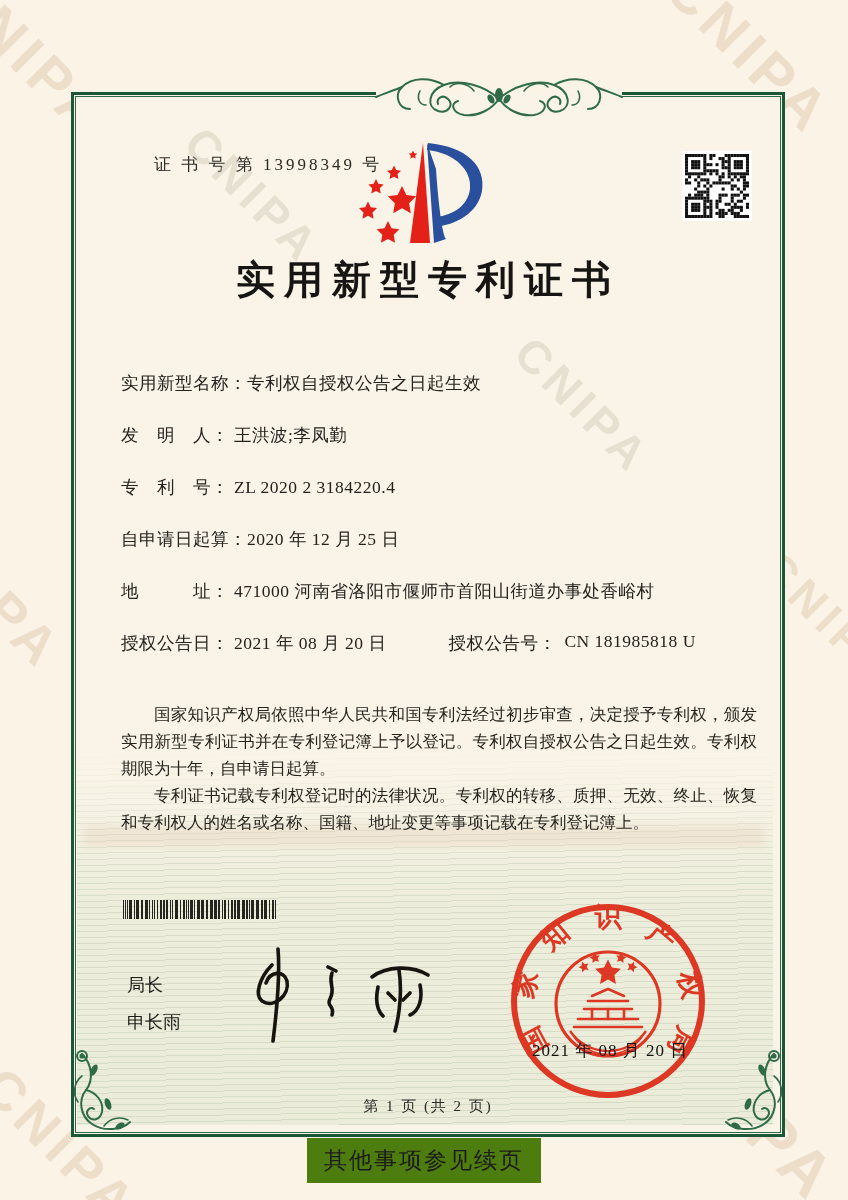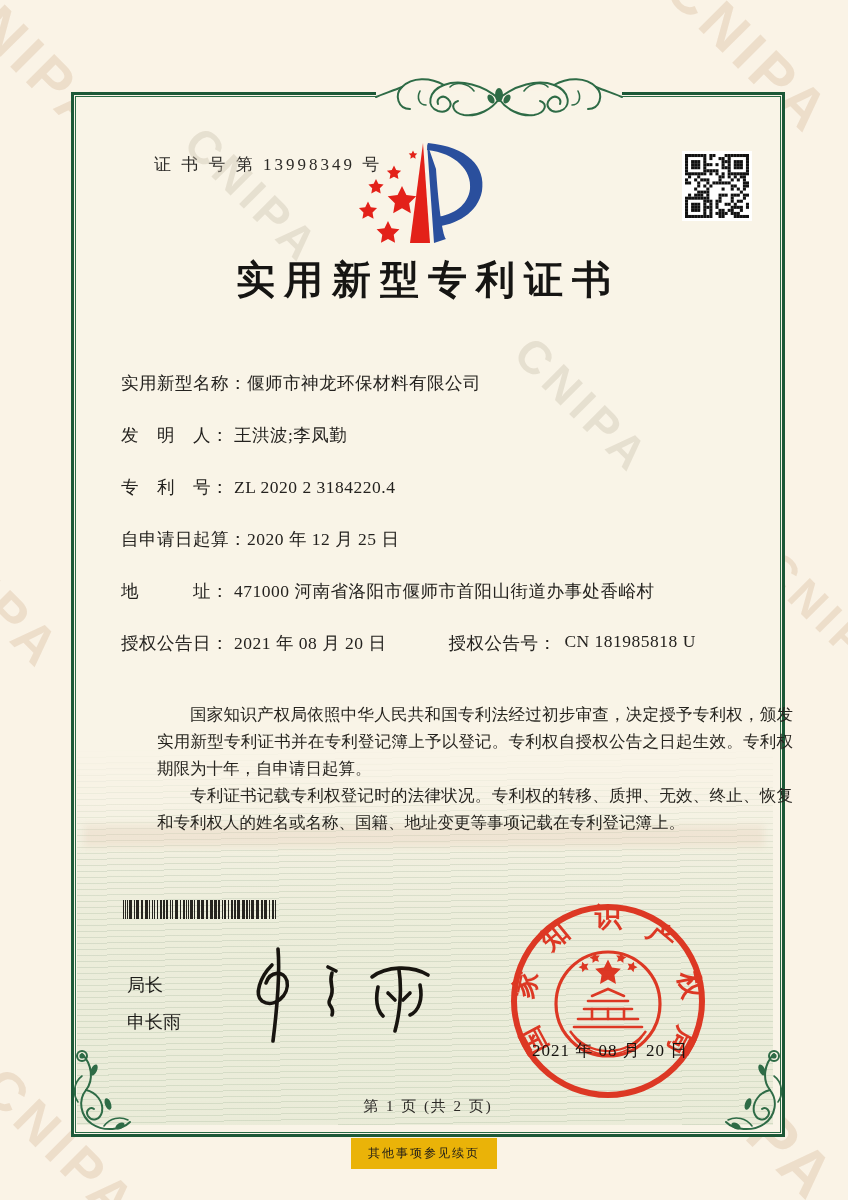--- a/index.html
+++ b/index.html
@@ -49,21 +49,21 @@
     position:absolute;left:0;top:158px;width:100%;text-align:center;
     font-size:39px;font-weight:bold;letter-spacing:9px;color:#161513;
   }
   .fields{position:absolute;left:47px;top:262px;width:636px;}
   .frow{height:52px;font-size:17.5px;letter-spacing:.5px;display:flex;align-items:center;}
   .flabel{display:inline-block;min-width:113px;white-space:pre;}
   .fvalue{white-space:pre;}
   .grant2{margin-left:62px;display:flex;gap:8px;}
   .body-text{
     position:absolute;left:47px;top:606px;width:636px;
-    font-size:16.5px;line-height:27px;text-align:justify;color:#26241f;margin-left:36px;
+    font-size:16.5px;line-height:27px;text-align:justify;color:#26241f;
   }
   .body-text p{margin:0;text-indent:2em;}
   .barcode{
     position:absolute;left:49px;top:805px;width:218px;height:19px;display:flex;align-items:stretch;
   }
   .barcode i{display:block;background:#26241f;}
   .director{position:absolute;left:53px;top:872px;font-family:"Liberation Sans","DejaVu Sans",sans-serif;
     font-size:18px;color:#1d1c19;line-height:37px;}
   .sig{position:absolute;left:158px;top:848px;width:230px;height:105px;}
   .seal{position:absolute;left:434px;top:806px;width:200px;height:200px;opacity:.93;}
@@ -72,21 +72,21 @@
     color:#15130f;white-space:pre;z-index:5;
   }
   .page-num{
     position:absolute;left:0;top:1002px;width:100%;text-align:center;font-size:15px;
     letter-spacing:2px;color:#2b2926;
   }
   .cont-note{
     position:absolute;left:0;top:1138px;width:100%;text-align:center;z-index:2;
   }
   .cont-note span{
-    display:inline-block;background:#eab308;padding:7px 17px;font-size:12px;letter-spacing:2px;color:#1d1b18;
+    display:inline-block;background:#4d7c0f;padding:7px 17px;font-size:23px;letter-spacing:2px;color:#1d1b18;
   }
   .ornament-top{position:absolute;left:282px;top:-30px;width:286px;height:62px;z-index:3;}
   .corner{position:absolute;width:72px;height:96px;z-index:3;}
   .corner.bl{left:-10px;bottom:-8px;}
   .corner.br{right:-10px;bottom:-8px;transform:scaleX(-1);}
 </style>
 </head>
 <body>
 
 <span class="wm" style="left:-22px;top:-42px;font-size:58px;">CNIPA</span>
@@ -424,21 +424,21 @@
           <use href="#star"></use>
         </g>
     </g>
   </svg>
 
   <div class="title">实用新型专利证书</div>
 
   <div class="fields">
     <div class="frow">
       <span class="flabel">实用新型名称：</span>
-      <span class="fvalue">偃师市神龙环保材料有限公司</span>
+      <span class="fvalue">专利权自授权公告之日起生效</span>
     </div>
     <div class="frow">
       <span class="flabel">发　明　人：</span>
       <span class="fvalue">王洪波;李凤勤</span>
     </div>
     <div class="frow">
       <span class="flabel">专　利　号：</span>
       <span class="fvalue">ZL 2020 2 3184220.4</span>
     </div>
     <div class="frow">

